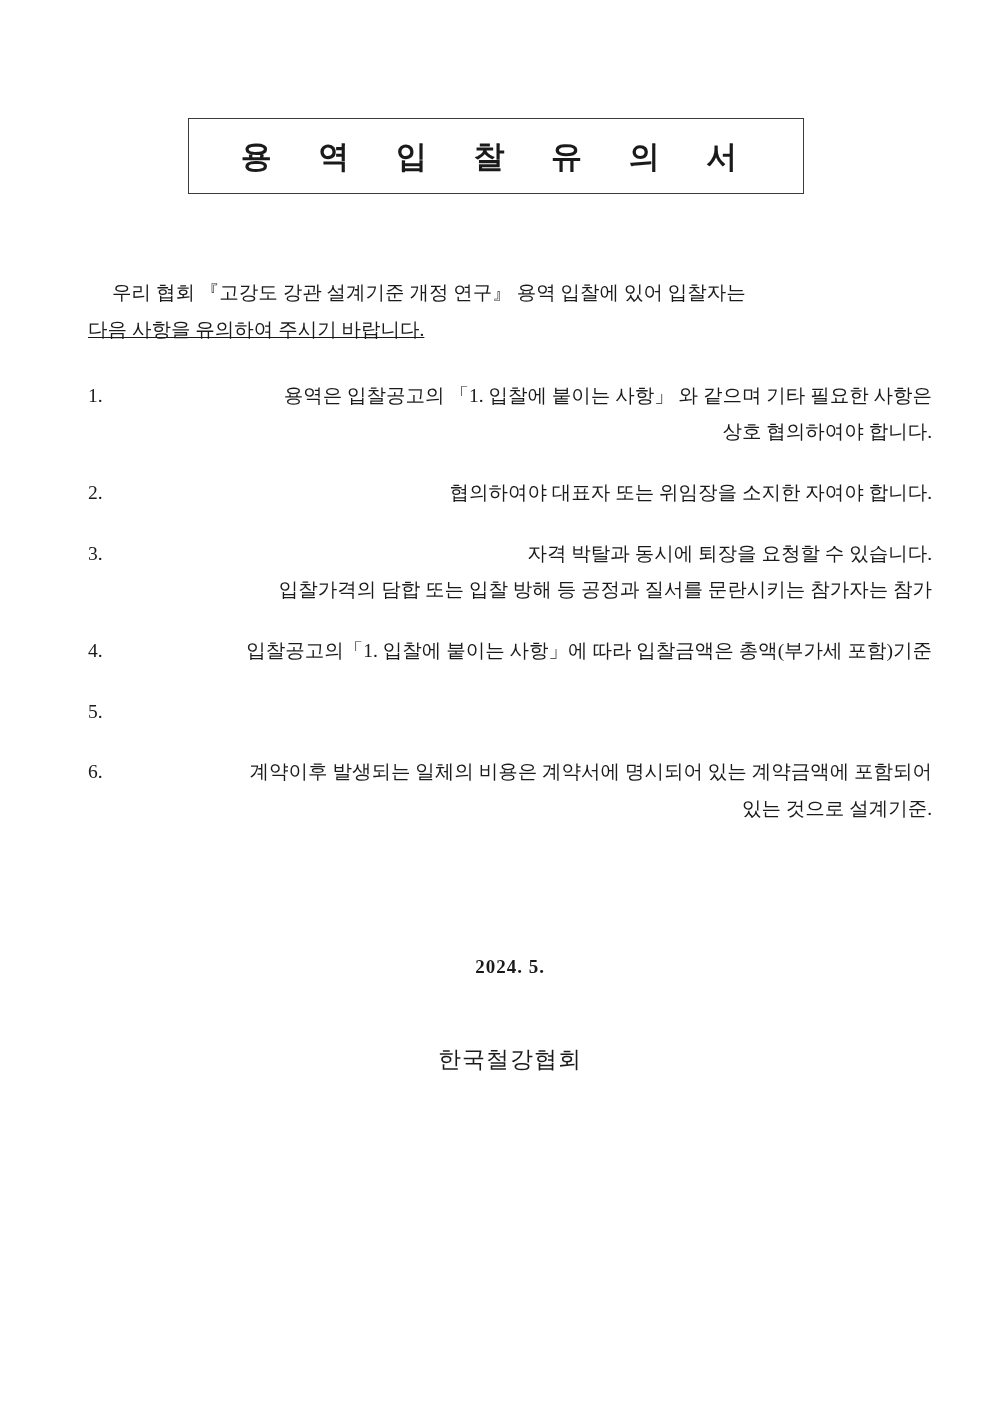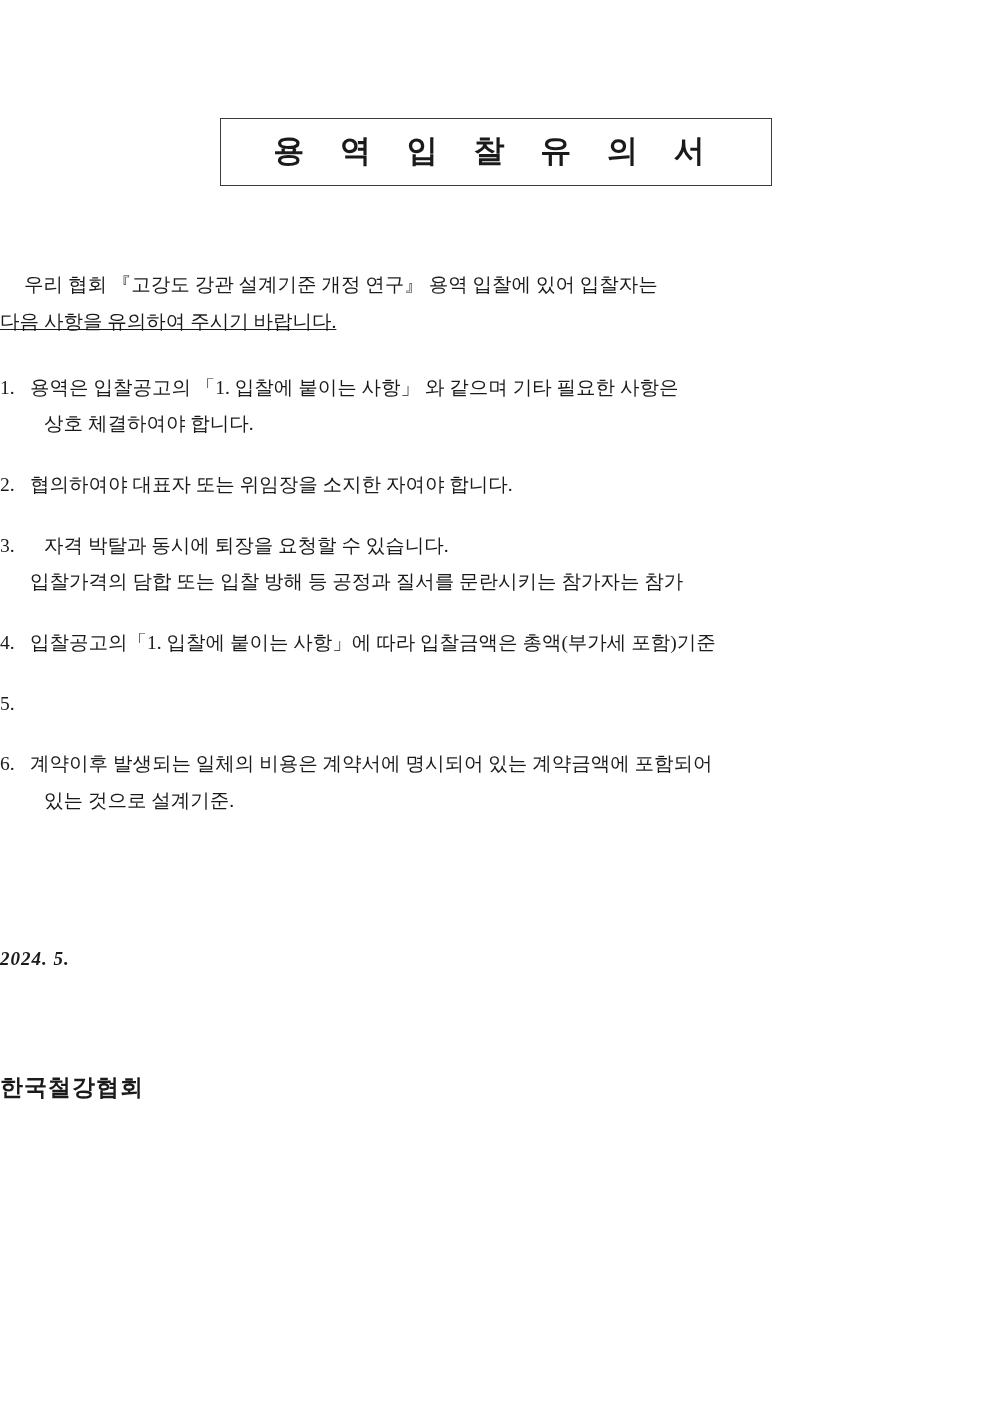--- a/index.html
+++ b/index.html
@@ -24,36 +24,38 @@
   }
 
   
   .title-wrap {
     display: flex;
     justify-content: center;
     margin-top: 118px;
   }
   .title-box {
     border: 1px solid #3b3b3b;
-    padding: 14px 52px 16px 52px;
+    padding: 22px 52px 16px 52px;
     min-width: 470px;
     text-align: center;
     box-sizing: border-box;
+    font-family: Liberation Mono, monospace;
   }
   .title-text {
     font-size: 31px;
     font-weight: bold;
     letter-spacing: 14px;
     line-height: 1.15;
     white-space: pre;
   }
 
   
   .body-block {
     margin-top: 80px;
+    padding-left: 88px;
     padding-right: 60px;
   }
   .intro {
     font-size: 19.5px;
     line-height: 1.9;
     margin-bottom: 30px;
   }
   .intro .ln1 {
     text-indent: 24px;
   }
@@ -77,38 +79,39 @@
   ol.items > li .num {
     width: 30px;
     flex: 0 0 30px;
     text-align: left;
   }
   ol.items > li .txt {
     flex: 1 1 auto;
   }
   ol.items > li .txt .l {
     display: block;
+    text-align: right;
   }
   ol.items > li .txt .l.cont {
     padding-left: 14px;
   }
 
   
   .date {
     margin-top: 128px;
+    text-align: center;
     font-size: 19px;
     font-weight: bold;
     letter-spacing: 1px;
-    font-style: italic;
   }
   .org {
-    margin-top: 102px;
-    text-align: left;
+    margin-top: 66px;
+    text-align: center;
     font-size: 23px;
-    font-weight: bold;
+    font-weight: normal;
     letter-spacing: 1px;
   }
 </style>
 </head>
 <body>
 
 <div class="page">
 
   <div class="title-wrap">
     <div class="title-box">
@@ -122,21 +125,21 @@
       <div class="ln1">우리 협회 『고강도 강관 설계기준 개정 연구』 용역 입찰에 있어 입찰자는</div>
       <div class="ln2">다음 사항을 유의하여 주시기 바랍니다.</div>
     </div>
 
     <ol class="items">
 
       <li>
         <span class="num">1.</span>
         <span class="txt">
           <span class="l">용역은 입찰공고의 「1. 입찰에 붙이는 사항」 와 같으며 기타 필요한 사항은</span>
-          <span class="l cont">상호 체결하여야 합니다.</span>
+          <span class="l cont">상호 협의하여야 합니다.</span>
         </span>
       </li>
 
       <li>
         <span class="num">2.</span>
         <span class="txt">
           <span class="l">협의하여야 대표자 또는 위임장을 소지한 자여야 합니다.</span>
         </span>
       </li>
 

